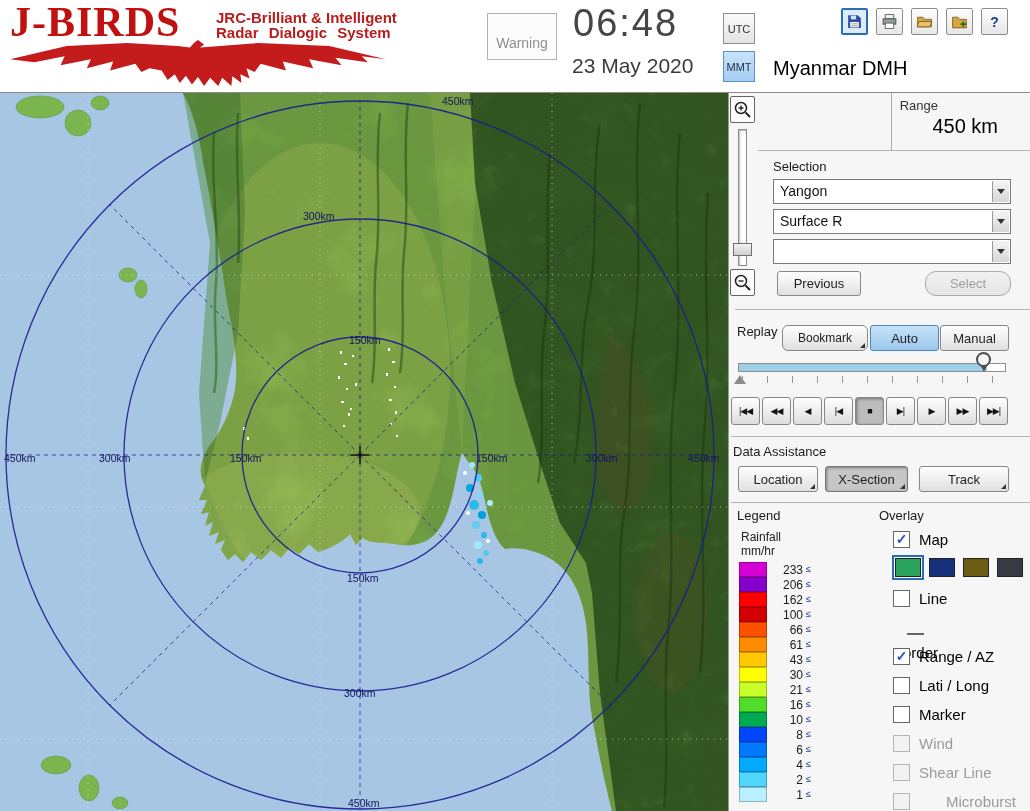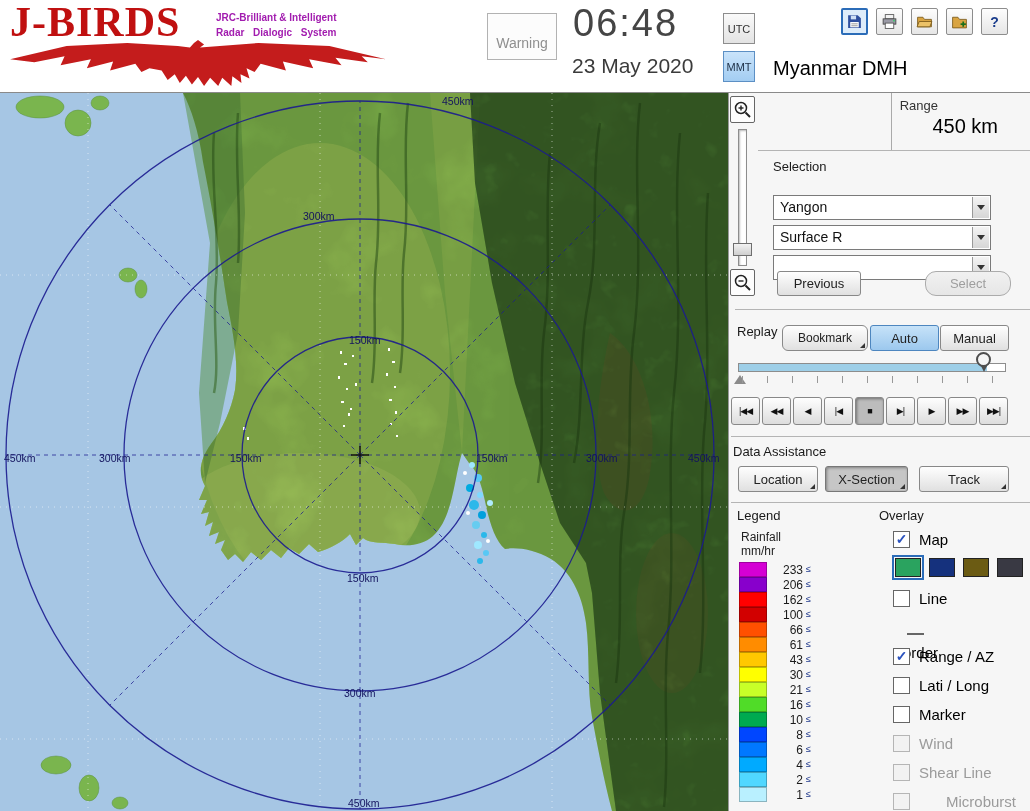--- a/index.html
+++ b/index.html
@@ -6,22 +6,22 @@
   html,body { width:1030px; height:811px; overflow:hidden;
     font-family:"Liberation Sans", sans-serif; background:#fff; }
   .app { position:relative; width:1030px; height:811px; }
 
   
   .header { position:absolute; left:0; top:0; width:1030px; height:93px;
     background:#fff; border-bottom:1px solid #8a8a8a; }
   .logo-title { position:absolute; left:10px; top:-2px;
     font-family:"Liberation Serif", serif; font-weight:bold; font-size:42px;
     color:#c01010; letter-spacing:1px; }
-  .logo-sub { position:absolute; left:216px; top:10px; color:#a21caf;
-    font-weight:bold; font-size:10px; line-height:15px; }
+  .logo-sub { position:absolute; left:216px; top:10px; color:#b91c1c;
+    font-weight:bold; font-size:15px; line-height:15px; }
   .logo-sub .l2 { word-spacing:6px; }
   .eagle { position:absolute; left:6px; top:37px; }
   .warning-btn { position:absolute; left:487px; top:13px; width:70px; height:47px;
     background:#fcfcfc; border:1px solid #b2b2b2; color:#8f8f8f; font-size:14px;
     display:flex; align-items:flex-end; justify-content:center; padding-bottom:8px; }
   .clock-time { position:absolute; left:573px; top:2px; font-size:38px;
     color:#454545; letter-spacing:2px; }
   .clock-date { position:absolute; left:572px; top:54px; font-size:21px; color:#3b3b3b; }
   .tz-btn { position:absolute; left:723px; width:32px; height:31px; font-size:11px;
     display:flex; align-items:center; justify-content:center; color:#333;
@@ -51,23 +51,23 @@
     display:flex; align-items:center; justify-content:center; }
   .zoom-track { position:absolute; left:9px; top:36px; width:9px; height:137px;
     background:#fff; border:1px solid #8d8d8d; box-shadow:inset 1px 1px 2px #bbb; }
   .zoom-thumb { position:absolute; left:4px; top:150px; width:19px; height:13px;
     background:linear-gradient(#f2f2f2,#cfcfcf); border:1px solid #6e6e6e; }
 
   .rangecell-div { position:absolute; left:162px; top:0; width:1px; height:57px; background:#aaa; }
   .range-label { position:absolute; right:92px; top:5px; font-size:13px; color:#333; }
   .range-value { position:absolute; right:32px; top:22px; font-size:20px; color:#000; }
 
-  .dd { position:absolute; left:44px; width:218px; height:25px; background:#fff;
+  .dd { position:absolute; left:44px; width:238px; height:25px; background:#fff;
     border:1px solid #7a7a7a; font-size:14px; color:#111; line-height:23px;
-    padding-left:6px;margin-top:16px; }
+    padding-left:6px; }
   .dd-btn { position:absolute; right:1px; top:1px; bottom:1px; width:17px;
     background:linear-gradient(#f4f4f4,#d6d6d6); border-left:1px solid #999;
     display:flex; align-items:center; justify-content:center; }
   .dd-arrow { width:0; height:0; border-left:4px solid transparent;
     border-right:4px solid transparent; border-top:5px solid #333; }
 
   .btn { position:absolute; background:linear-gradient(#fefefe,#e0e0e0);
     border:1px solid #888; border-radius:3px; font-size:13px; color:#222;
     display:flex; align-items:center; justify-content:center; }
   .btn.disabled { color:#9e9e9e; background:linear-gradient(#f1f1f1,#e6e6e6); border-color:#ababab; }

